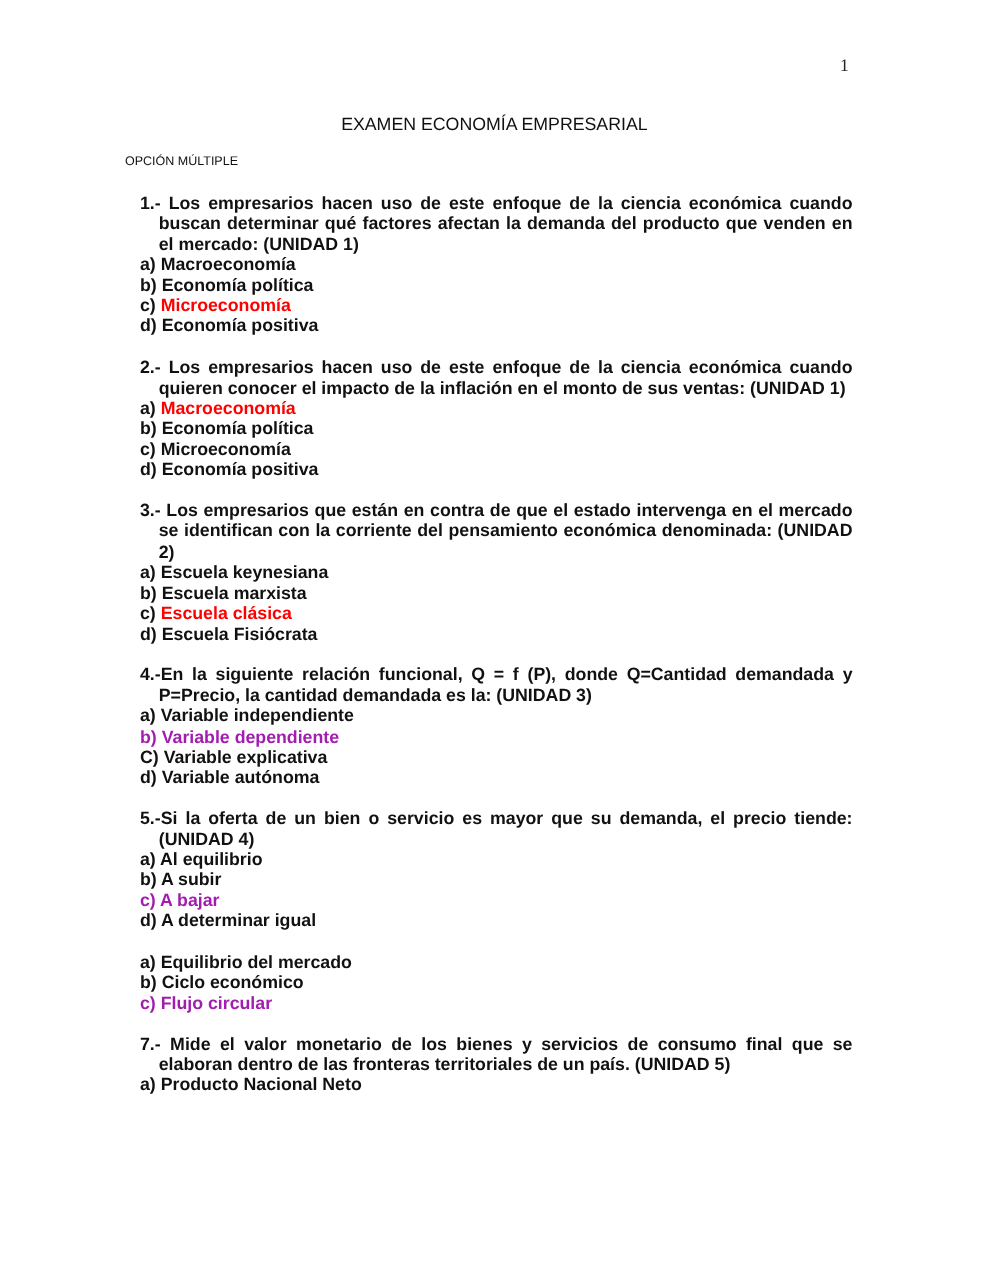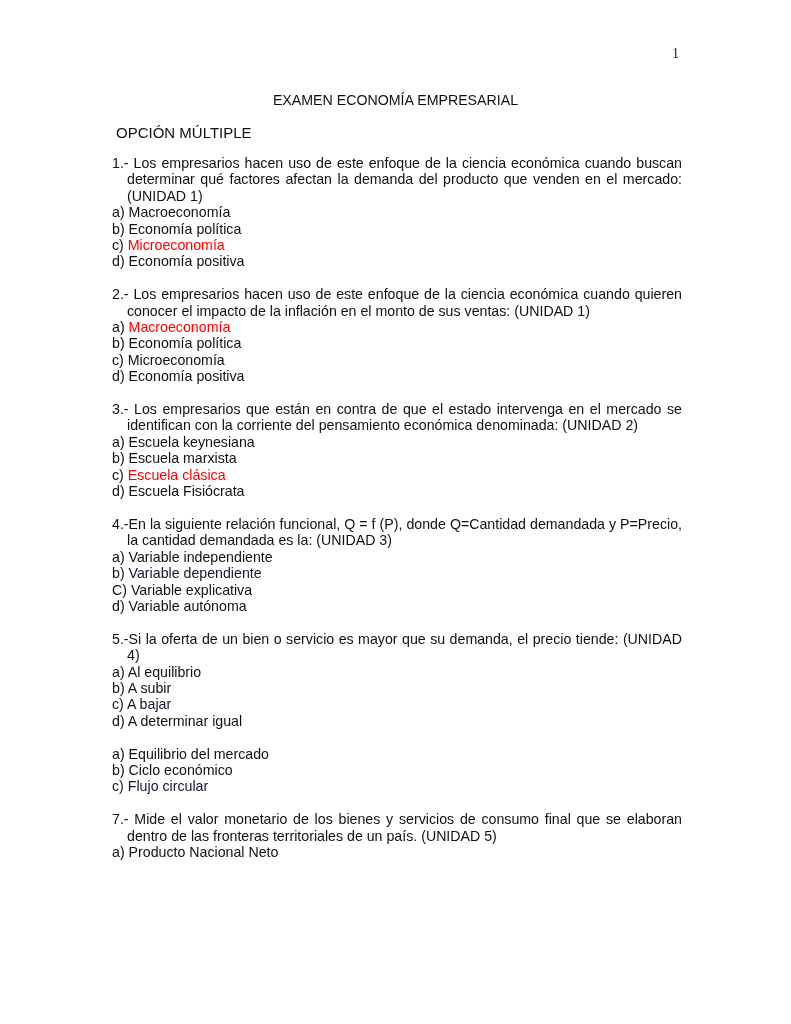--- a/index.html
+++ b/index.html
@@ -13,33 +13,33 @@
     }
     .page-number {
       position: absolute; left: 672px; top: 46px;
       font-family: "Liberation Serif", serif; font-size: 14px; color: #222;
     }
     .doc-title {
       position: absolute; left: 0; width: 791px; top: 92px; text-align: center;
       font-size: 14.2px;
     }
     .section-title {
-      position: absolute; left: 116px; top: 124px; font-size: 15px;
+      position: absolute; left: 100px; top: 124px; font-size: 10px;
     }
     .questions {
       position: absolute; left: 112px; top: 155px; width: 570px;
     }
-    .question { margin-bottom: 16.4px; }
+    .question { margin-bottom: 16.4px; font-weight: bold; }
     .stem {
       line-height: 16.4px; text-align: justify;
       padding-left: 15px; text-indent: -15px;
     }
     .option { line-height: 16.4px; }
     .option .txt.correct { color: #ff0000; }
-    .option.correct-all { color: #0f172a; }
+    .option.correct-all { color: #a21caf; }
   </style>
 </head>
 <body>
 
 <div class="page">
   <div class="page-number">1</div>
   <div class="doc-title">EXAMEN ECONOMÍA EMPRESARIAL</div>
   <div class="section-title">OPCIÓN MÚLTIPLE</div>
 
   <div class="questions">

